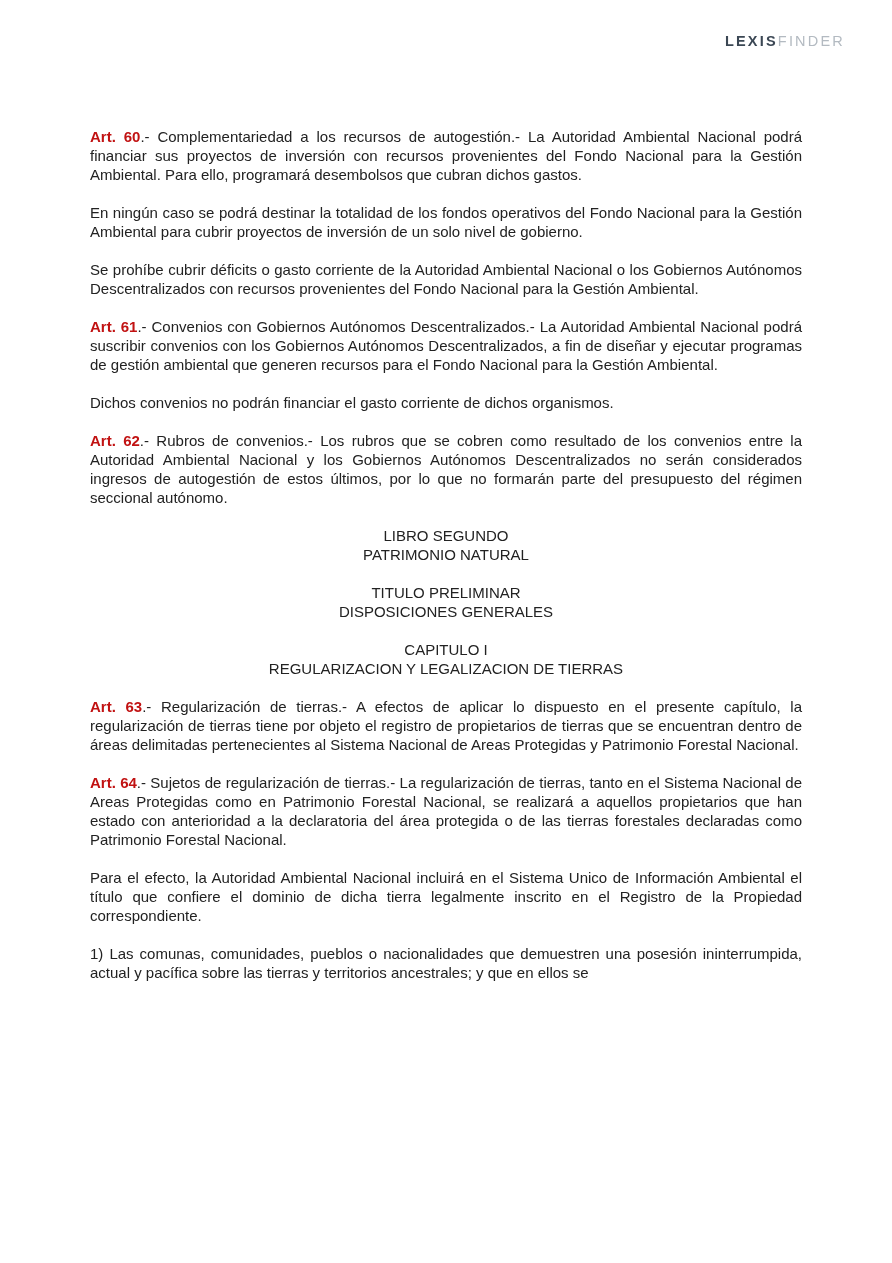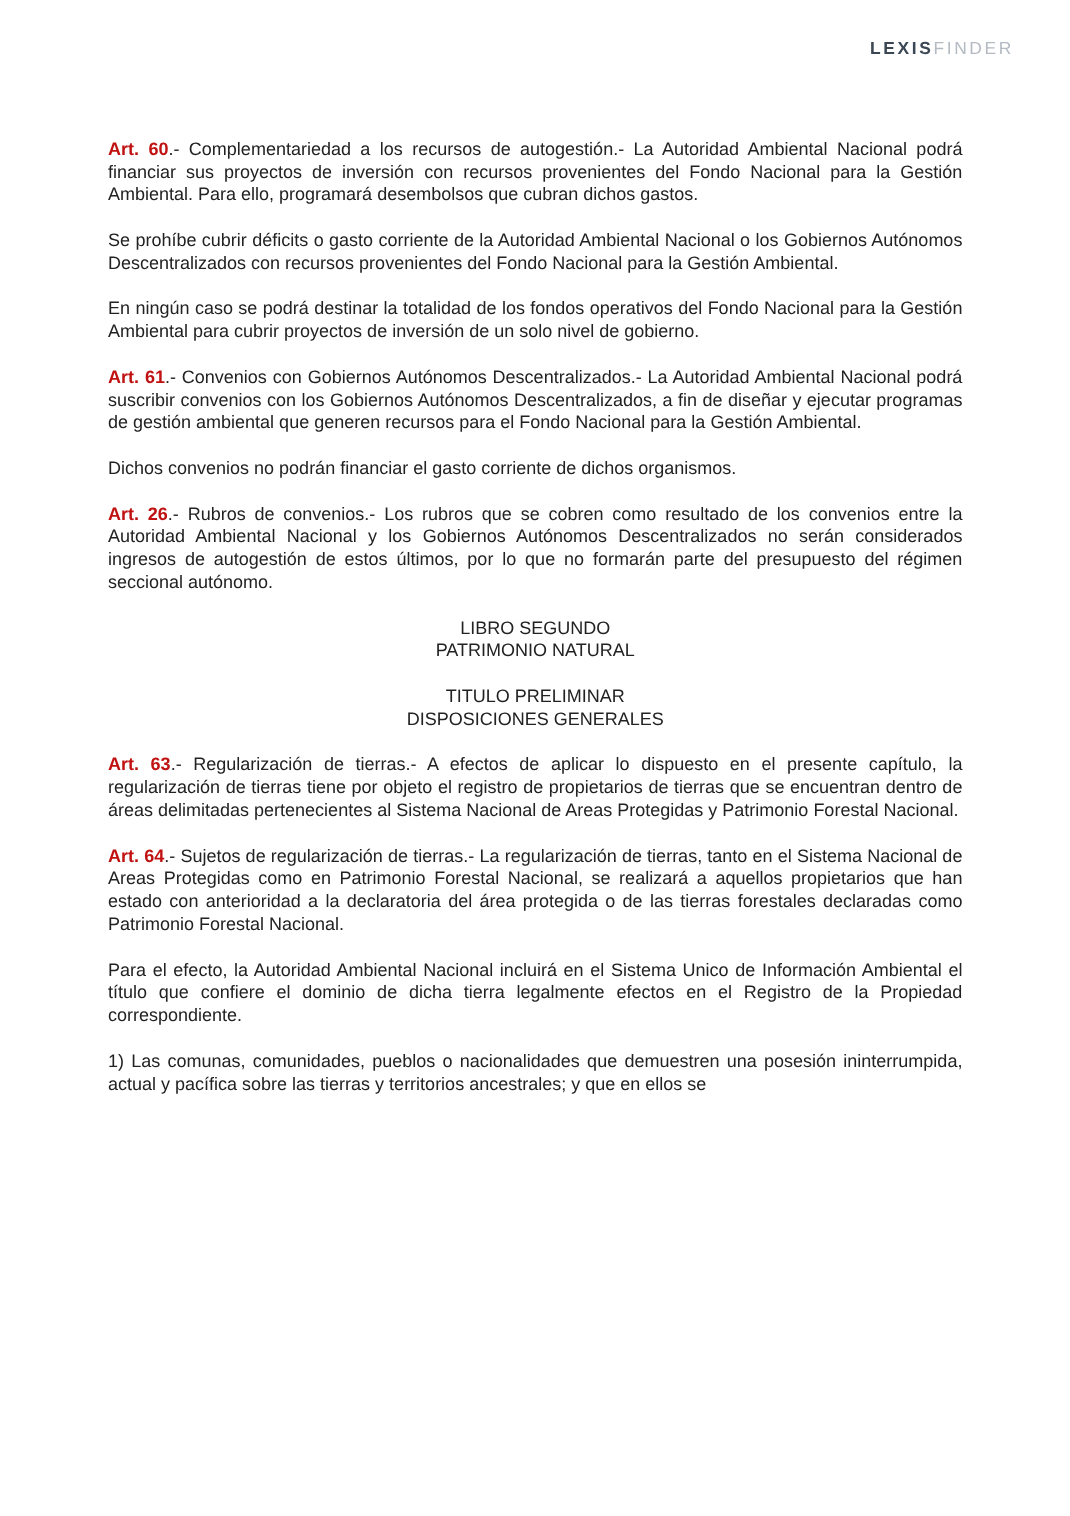--- a/index.html
+++ b/index.html
@@ -29,21 +29,21 @@
     font-weight: 700;
     color: #3b4754;
   }
   .logo-finder {
     font-weight: 400;
     color: #b3bac1;
   }
   .content {
     position: absolute;
     left: 90px;
-    top: 115px;
+    top: 127px;
     width: 712px;
     color: #222222;
     font-size: 15px;
     line-height: 19px;
     text-align: justify;
   }
   .content p {
     margin: 19px 0;
   }
   .content p:first-child {
@@ -71,29 +71,30 @@
 <body>
 
 <div class="page">
 
   <div class="logo">
     <span class="logo-lexis">LEXIS</span><span class="logo-finder">FINDER</span>
   </div>
 
   <div class="content" id="doc-body">
       <p class="para article"><span class="art-label">Art. 60</span>.- Complementariedad a los recursos de autogestión.- La Autoridad Ambiental Nacional podrá financiar sus proyectos de inversión con recursos provenientes del Fondo Nacional para la Gestión Ambiental. Para ello, programará desembolsos que cubran dichos gastos.</p>
+      <p class="para plain">En ningún caso se podrá destinar la totalidad de los fondos operativos del Fondo Nacional para la Gestión Ambiental para cubrir proyectos de inversión de un solo nivel de gobierno.</p>
       <p class="para plain">Se prohíbe cubrir déficits o gasto corriente de la Autoridad Ambiental Nacional o los Gobiernos Autónomos Descentralizados con recursos provenientes del Fondo Nacional para la Gestión Ambiental.</p>
-      <p class="para plain">En ningún caso se podrá destinar la totalidad de los fondos operativos del Fondo Nacional para la Gestión Ambiental para cubrir proyectos de inversión de un solo nivel de gobierno.</p>
       <p class="para article"><span class="art-label">Art. 61</span>.- Convenios con Gobiernos Autónomos Descentralizados.- La Autoridad Ambiental Nacional podrá suscribir convenios con los Gobiernos Autónomos Descentralizados, a fin de diseñar y ejecutar programas de gestión ambiental que generen recursos para el Fondo Nacional para la Gestión Ambiental.</p>
       <p class="para plain">Dichos convenios no podrán financiar el gasto corriente de dichos organismos.</p>
-      <p class="para article"><span class="art-label">Art. 26</span>.- Rubros de convenios.- Los rubros que se cobren como resultado de los convenios entre la Autoridad Ambiental Nacional y los Gobiernos Autónomos Descentralizados no serán considerados ingresos de autogestión de estos últimos, por lo que no formarán parte del presupuesto del régimen seccional autónomo.</p>
+      <p class="para article"><span class="art-label">Art. 62</span>.- Rubros de convenios.- Los rubros que se cobren como resultado de los convenios entre la Autoridad Ambiental Nacional y los Gobiernos Autónomos Descentralizados no serán considerados ingresos de autogestión de estos últimos, por lo que no formarán parte del presupuesto del régimen seccional autónomo.</p>
       <p class="para heading">LIBRO SEGUNDO<br>PATRIMONIO NATURAL</p>
       <p class="para heading">TITULO PRELIMINAR<br>DISPOSICIONES GENERALES</p>
+      <p class="para heading">CAPITULO I<br>REGULARIZACION Y LEGALIZACION DE TIERRAS</p>
       <p class="para article"><span class="art-label">Art. 63</span>.- Regularización de tierras.- A efectos de aplicar lo dispuesto en el presente capítulo, la regularización de tierras tiene por objeto el registro de propietarios de tierras que se encuentran dentro de áreas delimitadas pertenecientes al Sistema Nacional de Areas Protegidas y Patrimonio Forestal Nacional.</p>
       <p class="para article"><span class="art-label">Art. 64</span>.- Sujetos de regularización de tierras.- La regularización de tierras, tanto en el Sistema Nacional de Areas Protegidas como en Patrimonio Forestal Nacional, se realizará a aquellos propietarios que han estado con anterioridad a la declaratoria del área protegida o de las tierras forestales declaradas como Patrimonio Forestal Nacional.</p>
-      <p class="para plain">Para el efecto, la Autoridad Ambiental Nacional incluirá en el Sistema Unico de Información Ambiental el título que confiere el dominio de dicha tierra legalmente efectos en el Registro de la Propiedad correspondiente.</p>
+      <p class="para plain">Para el efecto, la Autoridad Ambiental Nacional incluirá en el Sistema Unico de Información Ambiental el título que confiere el dominio de dicha tierra legalmente inscrito en el Registro de la Propiedad correspondiente.</p>
       <p class="para plain">1) Las comunas, comunidades, pueblos o nacionalidades que demuestren una posesión ininterrumpida, actual y pacífica sobre las tierras y territorios ancestrales; y que en ellos se</p>
     </div>
 
   <div class="footer">
   </div>
 
 </div>
 
 </body></html>

